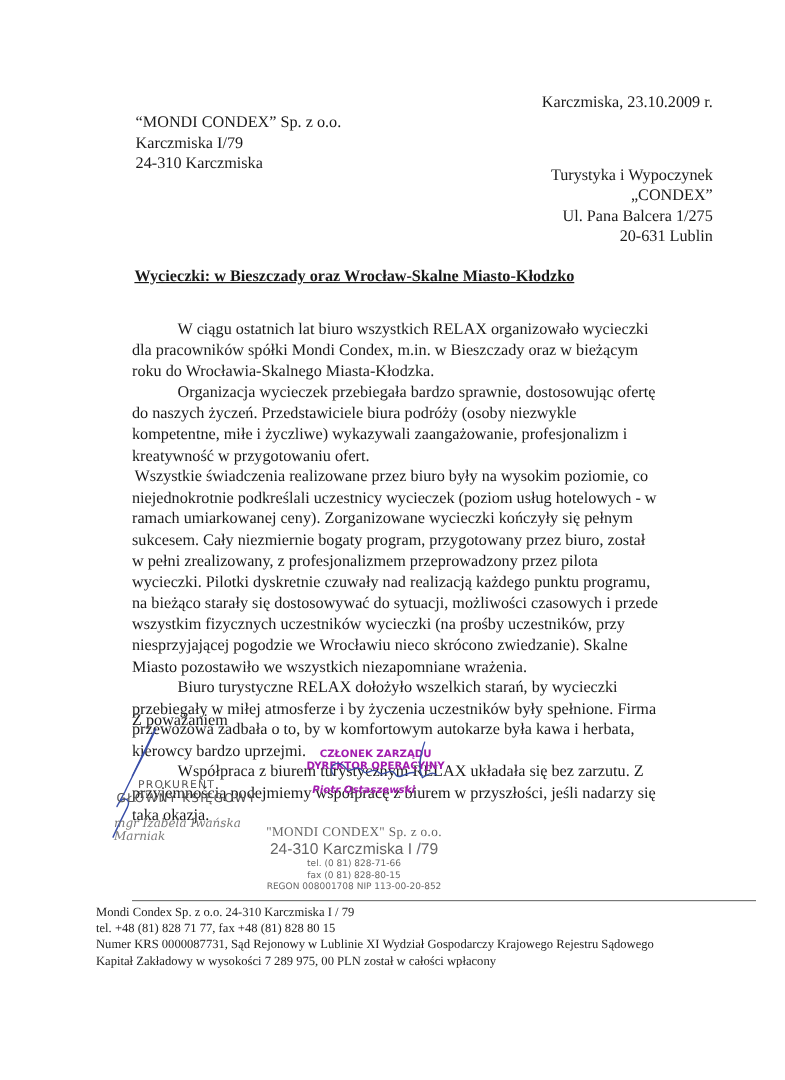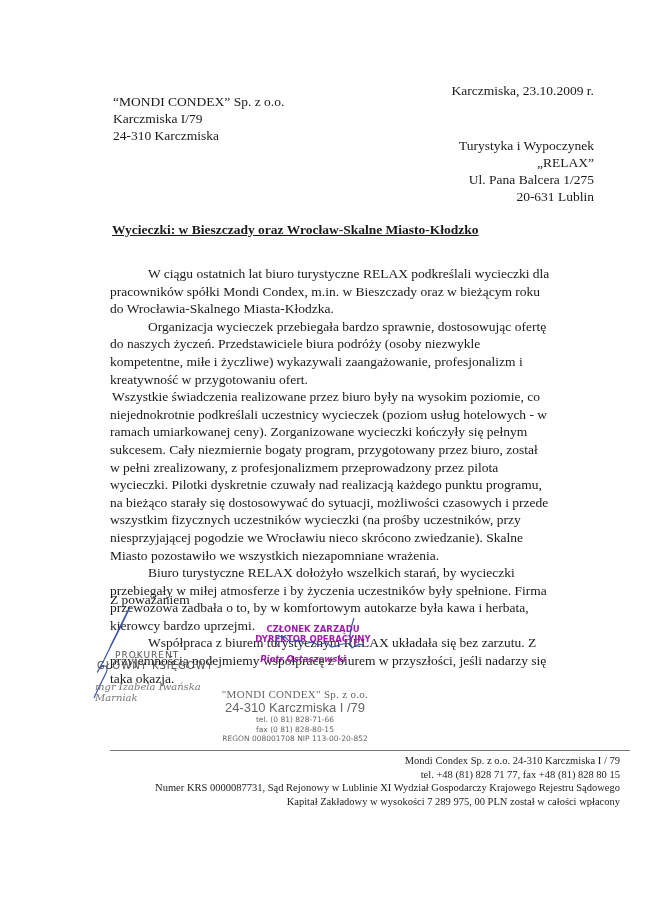--- a/index.html
+++ b/index.html
@@ -2,21 +2,21 @@
 <html><head>
   <meta charset="utf-8">
   <style>
     html, body { margin: 0; padding: 0; background: #ffffff; }
     body {
       width: 654px; height: 900px; position: relative; overflow: hidden;
       font-family: "Liberation Serif", "DejaVu Serif", serif;
       color: #1a1a1a;
     }
     .abs { position: absolute; }
-    .date { top: 77px; right: 60px; font-size: 13.5px; margin-top: 6px; }
+    .date { top: 77px; right: 60px; font-size: 13.5px; }
     .sender { top: 93px; left: 113px; font-size: 13.5px; line-height: 17px; }
     .recipient { top: 137px; right: 60px; font-size: 13.5px; line-height: 17px; text-align: right; }
     .recipient div { white-space: nowrap; }
     .subject {
       top: 222px; left: 112px; font-size: 13.5px; font-weight: bold;
       text-decoration: underline; white-space: nowrap;
     }
     .body-text {
       top: 265px; left: 110px; width: 440px;
       font-size: 13.5px; line-height: 17.6px;
@@ -36,45 +36,45 @@
     .stamp-right .l3 { font-size: 8.5px; font-style: italic; font-weight: bold; margin-top: 10px; padding-right: 20px; }
 
     .company-stamp { top: 688px; left: 215px; width: 160px; text-align: center; color: #666; }
     .company-stamp .l1 { font-size: 11px; font-family: "Liberation Serif", serif; letter-spacing: 0.3px; }
     .company-stamp .l2 { font-size: 13px; font-family: Liberation Sans, sans-serif; }
     .company-stamp .l3, .company-stamp .l4, .company-stamp .l5 { font-size: 7.5px; font-family: "DejaVu Sans", sans-serif; line-height: 9.5px; }
 
     .sig { position: absolute; }
 
     .footer-line { top: 750px; left: 110px; width: 520px; height: 1px; background: #777; }
-    .footer { top: 754px; left: 80px; width: 540px; text-align: right; font-size: 10.5px; line-height: 13.7px; color: #222; }
+    .footer { top: 754px; left: 80px; width: 540px; text-align: left; font-size: 10.5px; line-height: 13.7px; color: #222; }
     .footer div { white-space: nowrap; }
   </style>
 </head>
 <body>
 
 <div class="abs date">Karczmiska, 23.10.2009 r.</div>
 
 <div class="abs sender">
   <div>“MONDI CONDEX” Sp. z o.o.</div>
   <div>Karczmiska I/79</div>
   <div>24-310 Karczmiska</div>
 </div>
 
 <div class="abs recipient">
   <div>Turystyka i Wypoczynek</div>
-  <div>„RELAX”</div>
+  <div>„CONDEX”</div>
   <div>Ul. Pana Balcera 1/275</div>
   <div>20-631 Lublin</div>
 </div>
 
 <div class="abs subject">Wycieczki:  w Bieszczady oraz  Wrocław-Skalne Miasto-Kłodzko</div>
 
 <div class="abs body-text">
-  <p class="indent">W ciągu ostatnich lat biuro turystyczne RELAX podkreślali wycieczki dla pracowników spółki Mondi Condex, m.in. w Bieszczady oraz w bieżącym roku do Wrocławia-Skalnego Miasta-Kłodzka.</p>
+  <p class="indent">W ciągu ostatnich lat biuro wszystkich RELAX organizowało wycieczki dla pracowników spółki Mondi Condex, m.in. w Bieszczady oraz w bieżącym roku do Wrocławia-Skalnego Miasta-Kłodzka.</p>
   <p class="indent">Organizacja wycieczek przebiegała bardzo sprawnie, dostosowując ofertę do naszych życzeń. Przedstawiciele biura podróży (osoby niezwykle kompetentne, miłe i życzliwe) wykazywali zaangażowanie, profesjonalizm i kreatywność w przygotowaniu ofert.</p>
   <p style="text-indent:2px">Wszystkie świadczenia realizowane przez biuro były na wysokim poziomie, co niejednokrotnie podkreślali uczestnicy wycieczek (poziom usług hotelowych - w ramach umiarkowanej ceny). Zorganizowane wycieczki kończyły się pełnym sukcesem. Cały niezmiernie bogaty program, przygotowany przez biuro, został w pełni zrealizowany, z profesjonalizmem przeprowadzony przez pilota wycieczki. Pilotki dyskretnie czuwały nad realizacją każdego punktu programu, na bieżąco starały się dostosowywać do sytuacji, możliwości czasowych i przede wszystkim fizycznych uczestników wycieczki (na prośby uczestników, przy niesprzyjającej pogodzie we Wrocławiu nieco skrócono zwiedzanie). Skalne Miasto pozostawiło we wszystkich niezapomniane wrażenia.</p>
   <p class="indent">Biuro turystyczne RELAX dołożyło wszelkich starań, by wycieczki przebiegały w miłej atmosferze i by życzenia uczestników były spełnione. Firma przewozowa zadbała o to, by w komfortowym autokarze była kawa i herbata, kierowcy bardzo uprzejmi.</p>
   <p class="indent">Współpraca z biurem turystycznym RELAX układała się bez zarzutu. Z przyjemnością podejmiemy współpracę z biurem w przyszłości, jeśli nadarzy się taka okazja.</p>
 </div>
 
 <div class="abs closing">Z poważaniem</div>
 
 <svg class="sig" style="left:88px;top:605px" width="60" height="95" viewBox="0 0 60 95">
   <path d="M42 2 C34 20, 24 38, 16 55 C12 62, 8 70, 10 66 C14 58, 22 60, 18 68 C14 76, 10 84, 6 93" stroke="#3a4fa8" stroke-width="1.2" fill="none"></path>

